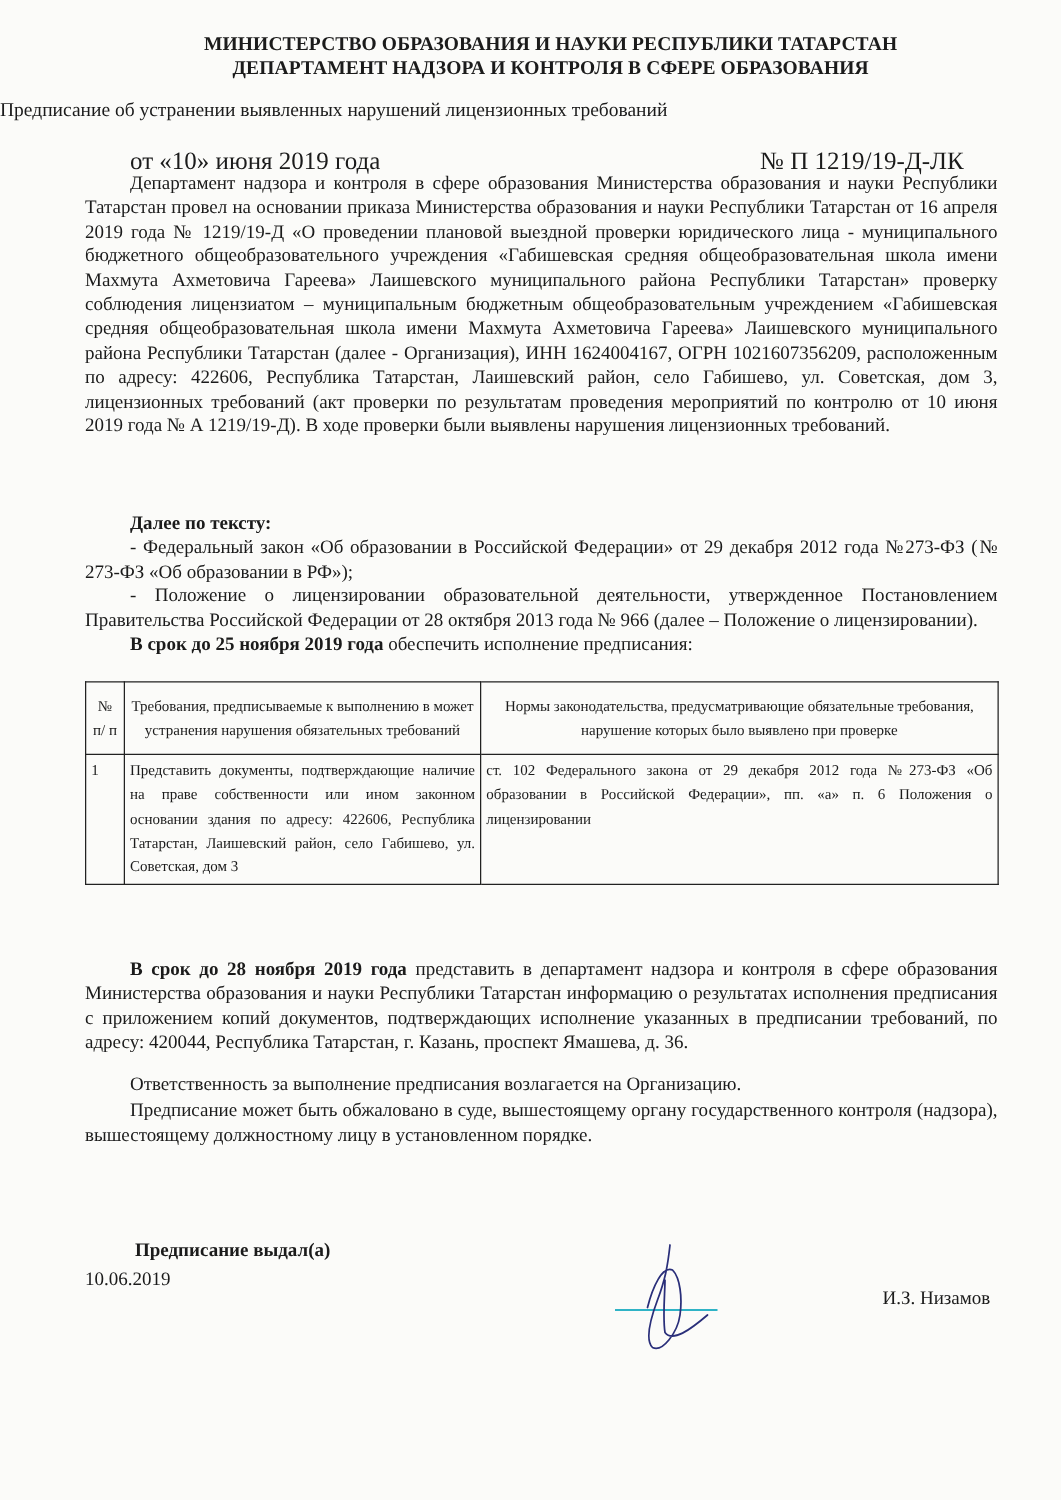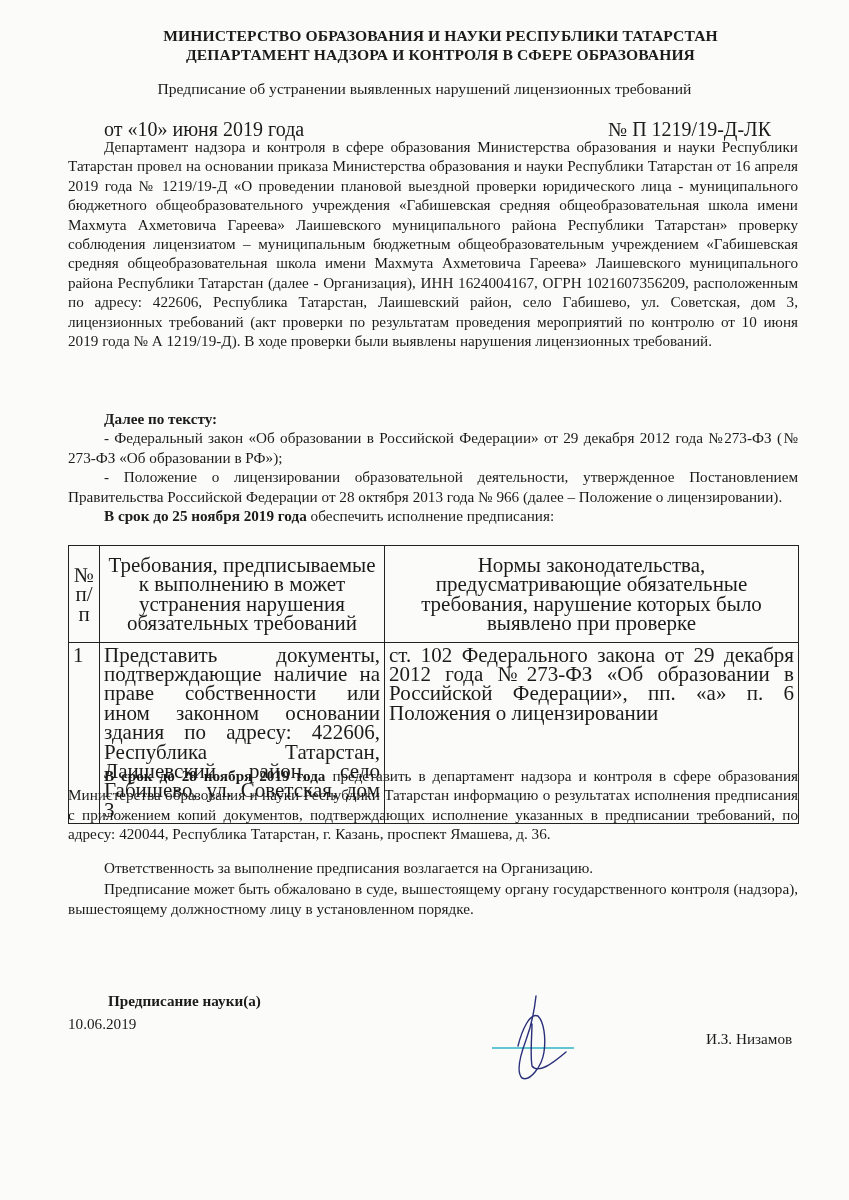--- a/index.html
+++ b/index.html
@@ -6,33 +6,33 @@
   body {
     width: 849px; height: 1200px; background: #fbfbf9; position: relative; overflow: hidden;
     font-family: "Liberation Serif", serif; color: #1b1b1b; font-size: 15.2px;
   }
   .page { position: absolute; left: 0; top: 0; width: 849px; height: 1200px; }
   .header {
     position: absolute; top: 26px; left: 16px; width: 849px; text-align: center;
     font-weight: bold; font-size: 15.6px; line-height: 19px; letter-spacing: 0.1px;
   }
   .doc-title {
-    position: absolute; top: 80px; left: 0; width: 849px; text-align: center; font-size: 15.6px;
+    position: absolute; top: 80px; left: 0; width: 849px; text-align: left; font-size: 15.6px;
   }
   .date-line { position: absolute; top: 118px; left: 104px; font-size: 20px; }
   .doc-number { position: absolute; top: 118px; right: 78px; font-size: 20px; }
   .body-block {
     position: absolute; left: 68px; width: 730px; line-height: 19.4px; text-align: justify;
   }
   .indent { text-indent: 36px; }
   p { margin: 0; }
   .b { font-weight: bold; }
   table.req {
     position: absolute; left: 68px; top: 545px; width: 731px; border-collapse: collapse;
-    font-size: 21px; line-height: 19.4px;
+    font-size: 12px; line-height: 19.4px;
   }
   table.req td {
     border: 1.4px solid #222; vertical-align: top; padding: 3px 4px;
   }
   table.req .hdr td { text-align: center; vertical-align: middle; padding: 10px 4px 8px; }
   .col-n { width: 22px; }
   .col-req { width: 276px; }
   .just { text-align: justify; }
   .sig-block { position: absolute; left: 68px; top: 1014px; width: 418px; line-height: 19.4px; text-align: justify; }
   .sig-heading { position: absolute; left: 108px; top: 992px; font-weight: bold; }
@@ -82,21 +82,21 @@
 
   <div class="body-block" style="top:766px;">
     <p class="indent"><span class="b">В срок до 28 ноября 2019 года</span><span> представить в департамент надзора и контроля в сфере образования Министерства образования и науки Республики Татарстан информацию о результатах исполнения предписания с приложением копий документов, подтверждающих исполнение указанных в предписании требований, по адресу: 420044, Республика Татарстан, г. Казань, проспект Ямашева, д. 36.</span></p>
   </div>
 
   <div class="body-block" style="top:858px;">
     <p class="indent" style="margin-bottom:2px;">Ответственность за выполнение предписания возлагается на Организацию.</p>
     <p class="indent">Предписание может быть обжаловано в суде, вышестоящему органу государственного контроля (надзора), вышестоящему должностному лицу в установленном порядке.</p>
   </div>
 
-  <div class="sig-heading">Предписание науки(а)</div>
+  <div class="sig-heading">Предписание выдал(а)</div>
   <div class="sig-block">
     <p style="text-align:left;">10.06.2019</p>
   </div>
 
   <div class="signature">
     <svg width="90" height="96" viewBox="0 0 90 96">
       <line x1="0" y1="54" x2="82" y2="54" stroke="#2fb3c6" stroke-width="1.6"></line>
       <path d="M44 2 C42 20 40 30 34 46 C28 62 24 78 30 84 C38 88 50 72 52 58 C54 44 52 28 46 22 C38 18 30 36 26 52 M40 30 C40 40 38 60 40 72 C46 80 60 70 74 58" fill="none" stroke="#2a2f7a" stroke-width="1.4" stroke-linecap="round"></path>
     </svg>
   </div>

